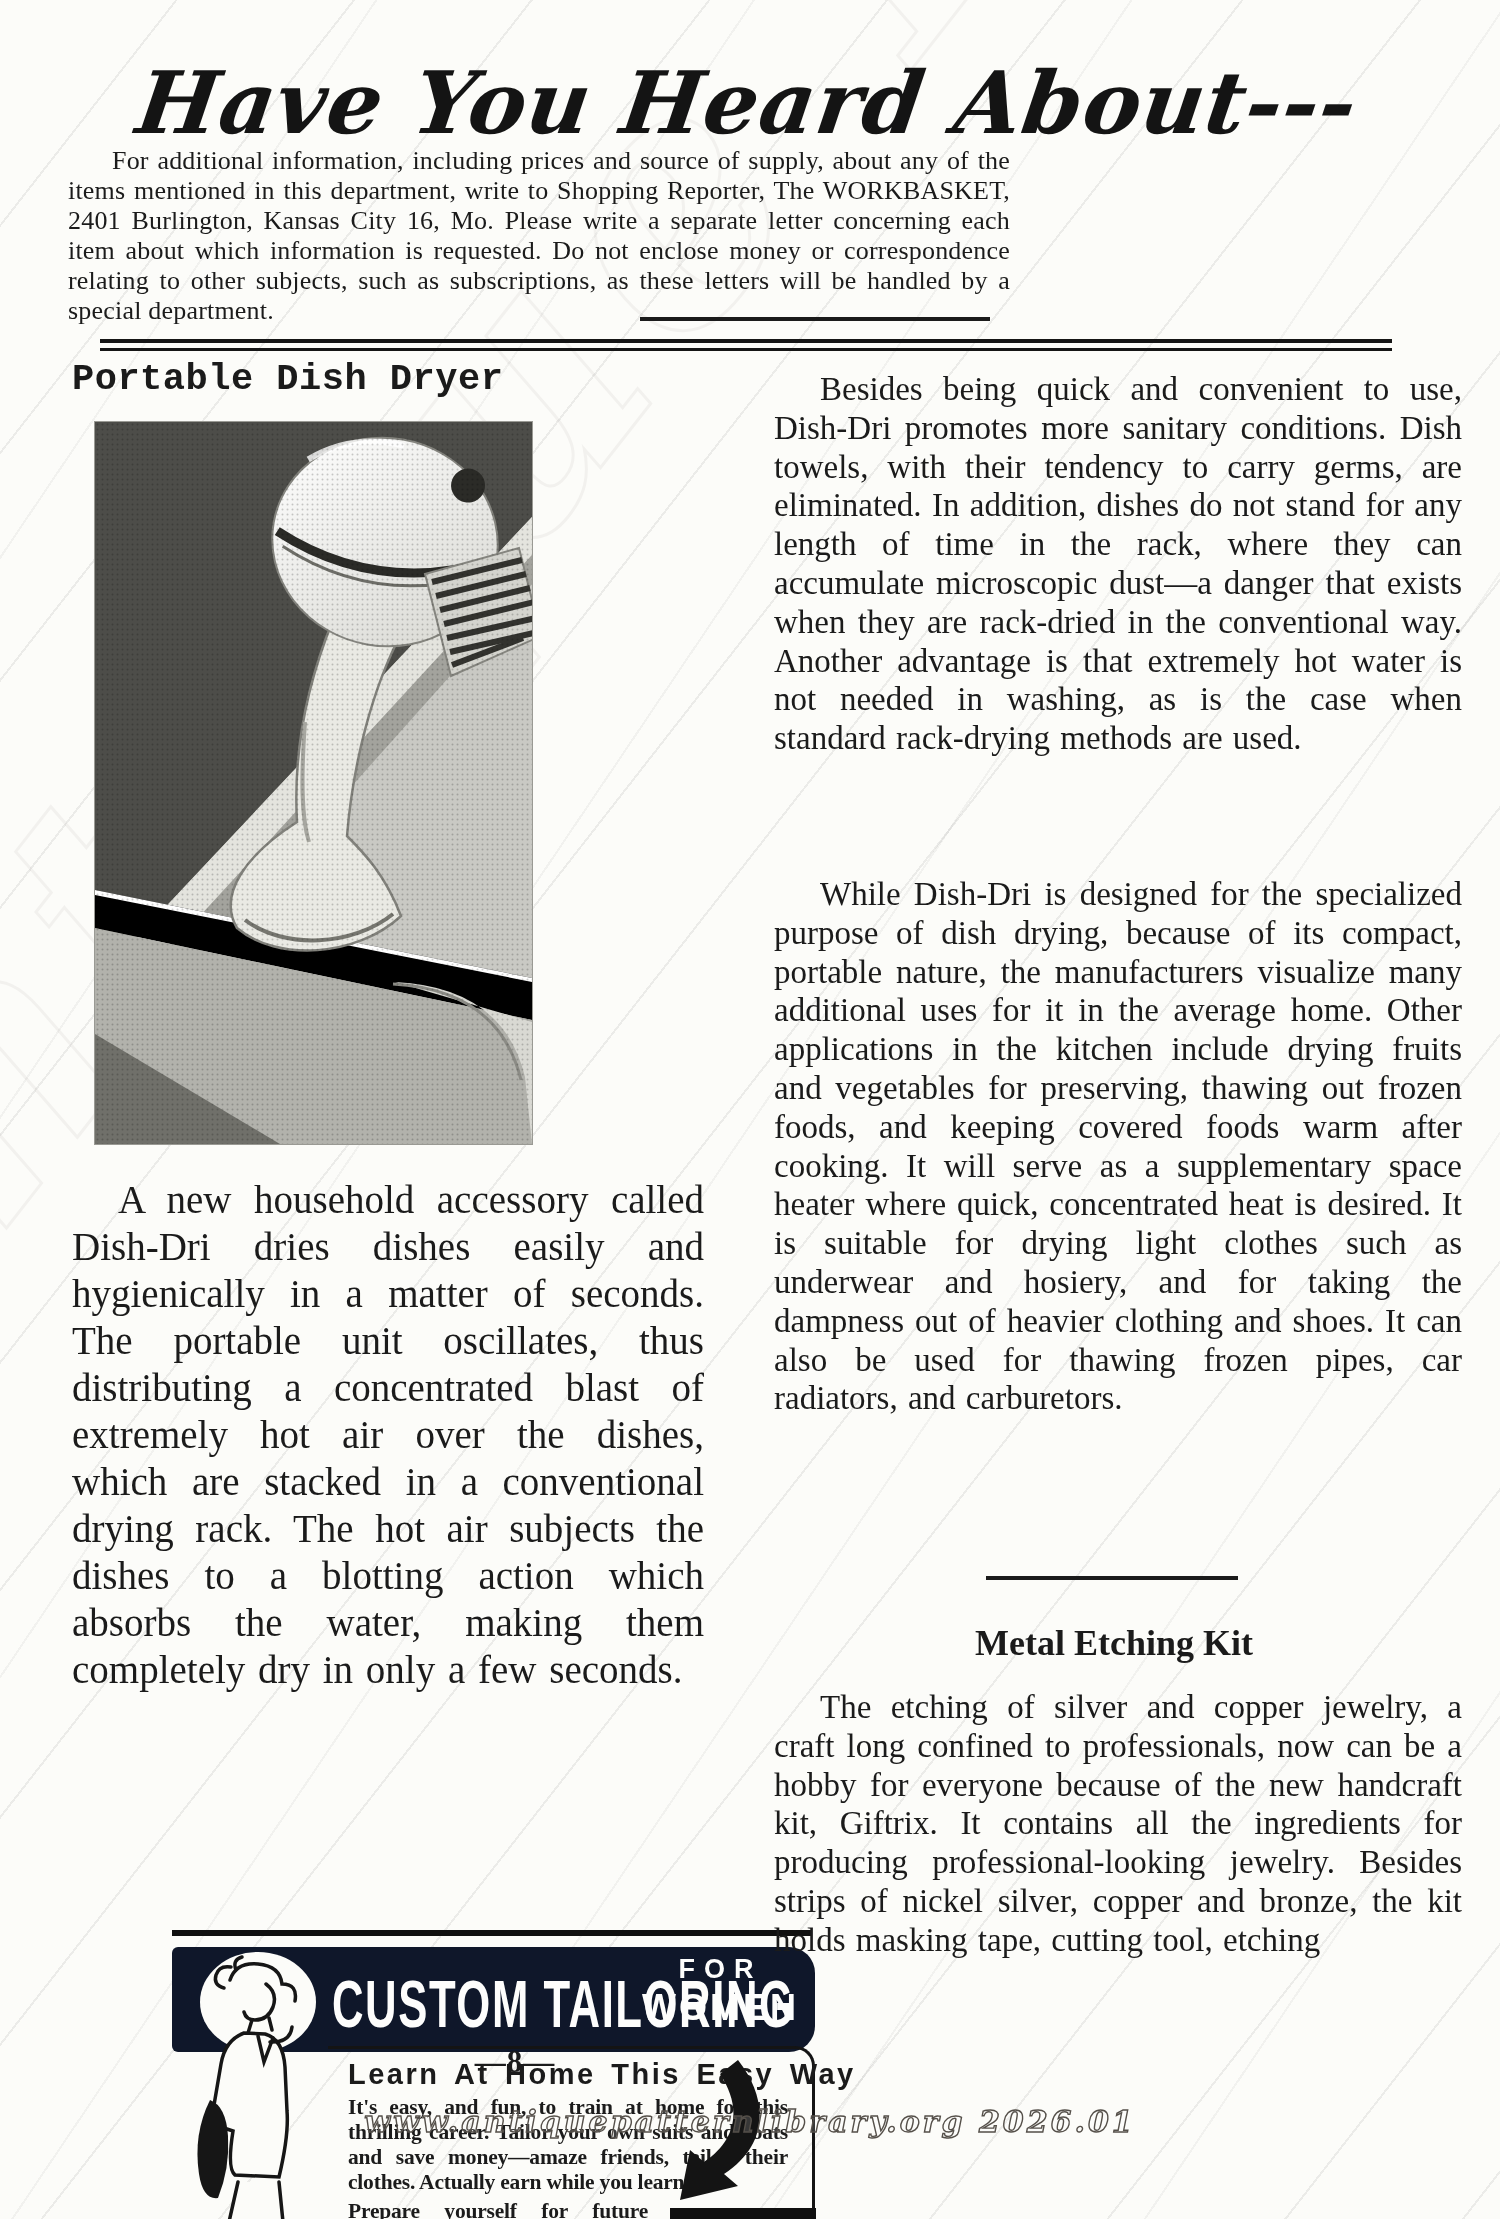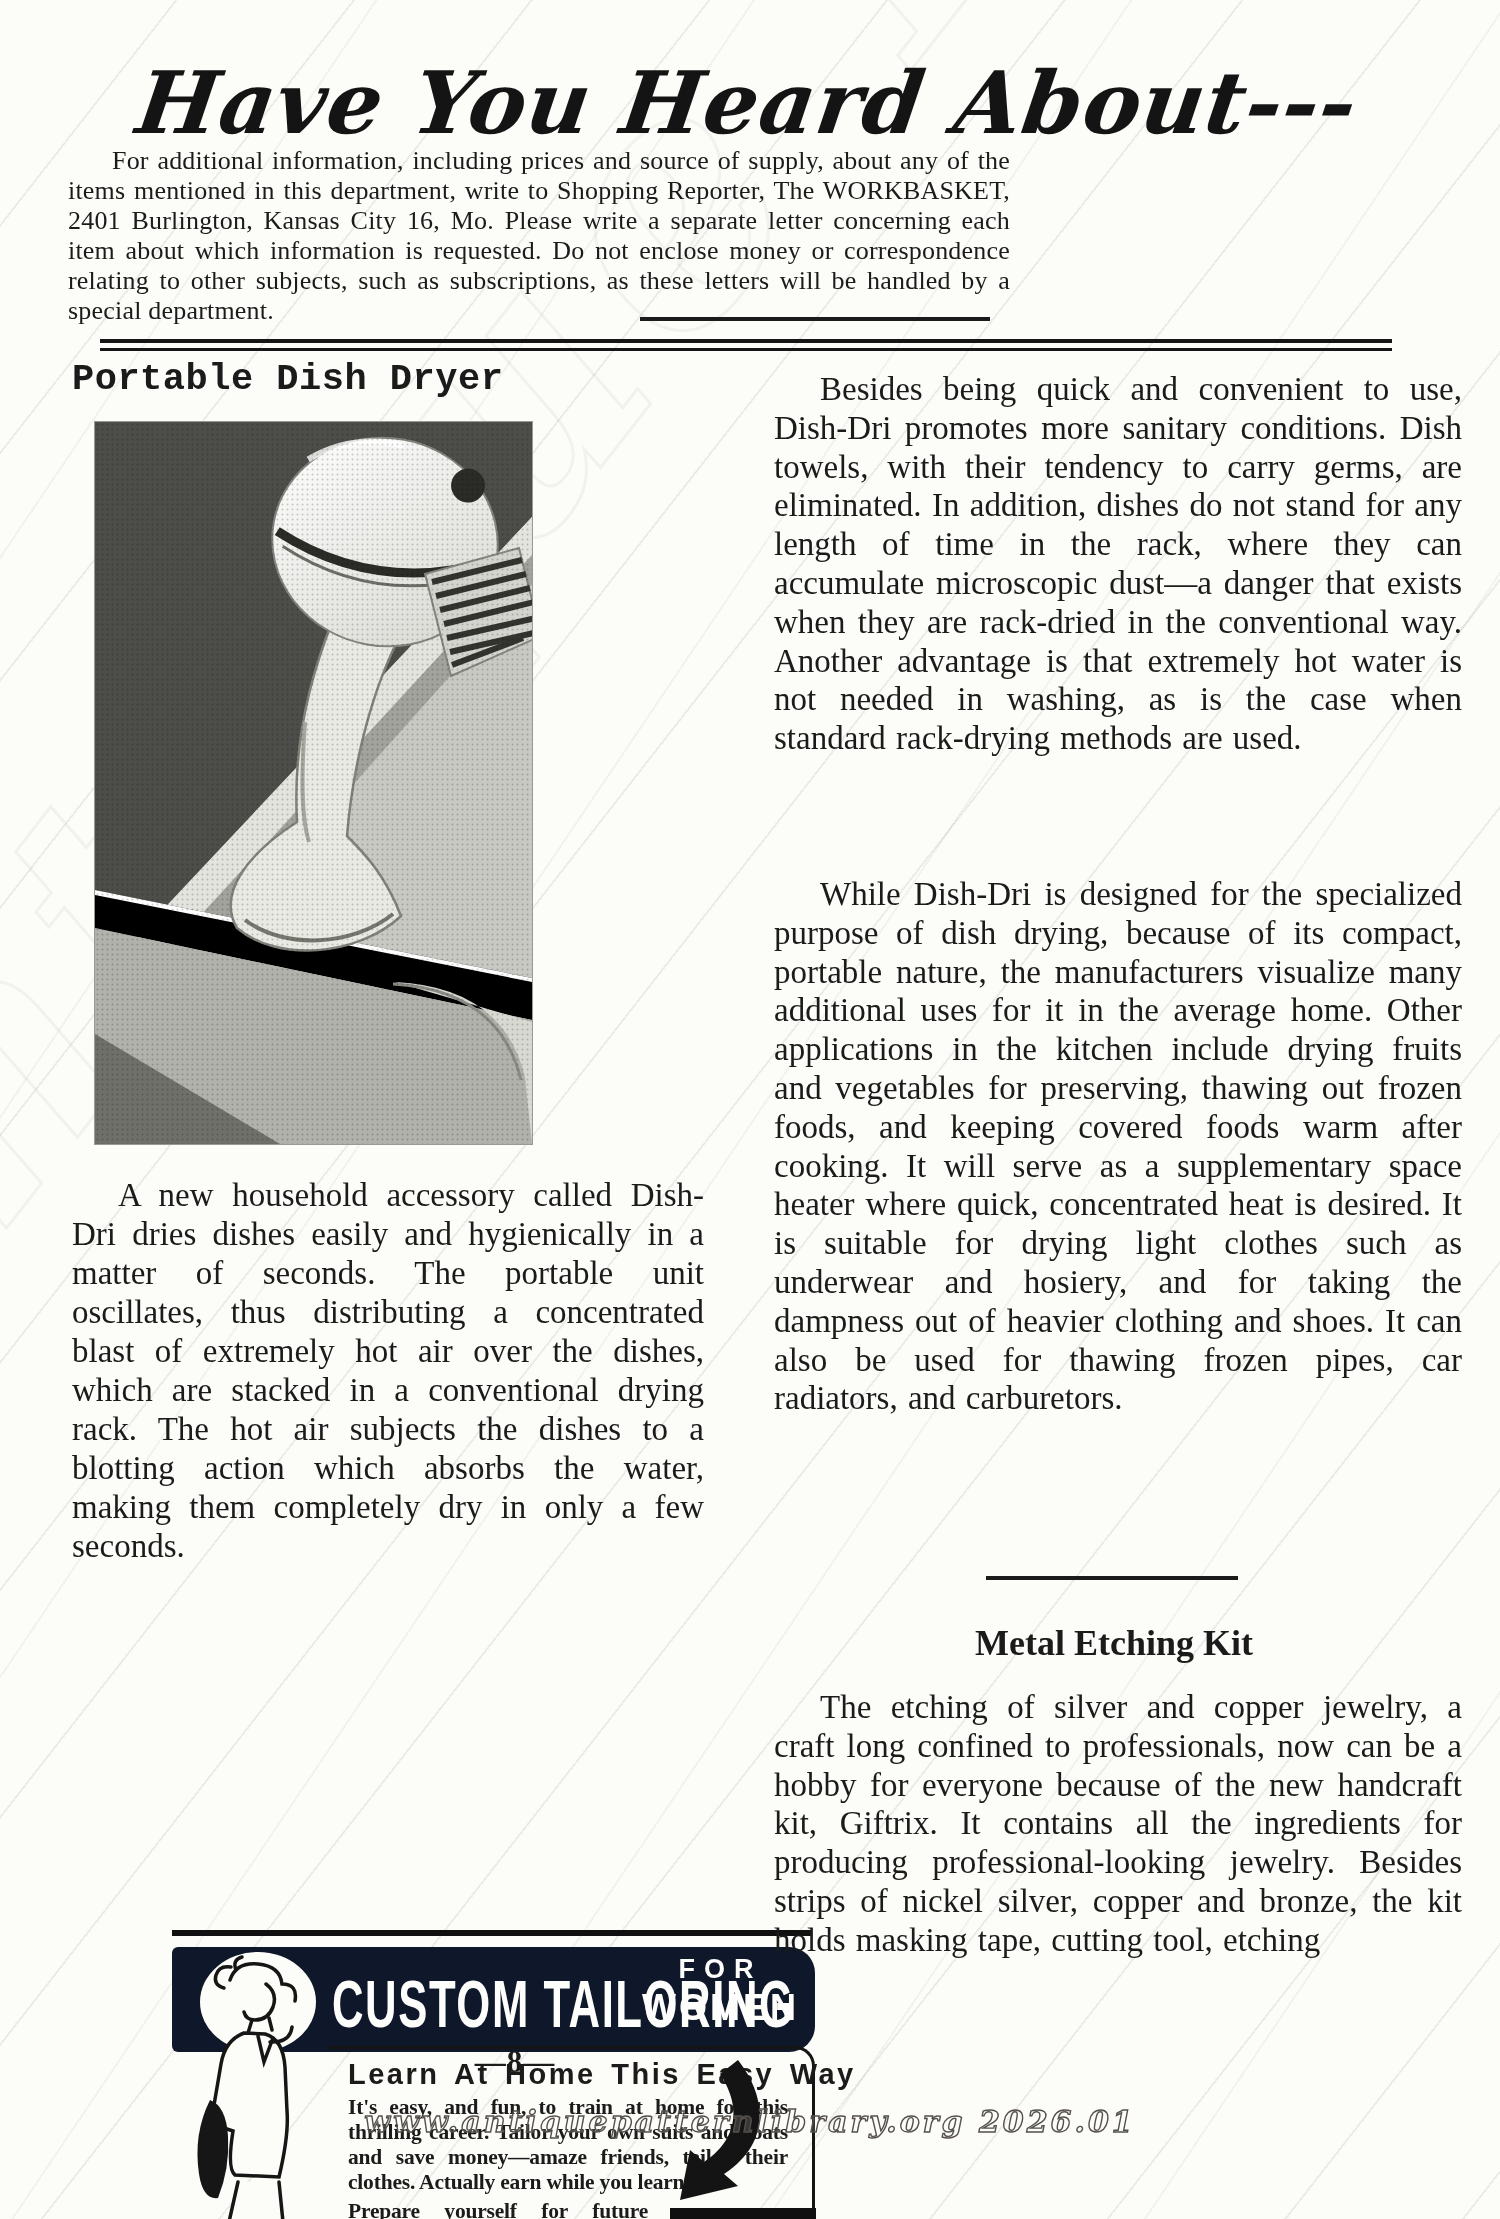--- a/index.html
+++ b/index.html
@@ -35,21 +35,21 @@
   .double-rule{position:absolute;left:100px;top:339px;width:1292px;height:5px;
     border-top:4px solid #151515;border-bottom:3px solid #151515;}
 
   
   .col-left{position:absolute;left:72px;top:358px;width:632px;}
   .col-head{margin:0;text-align:left;font-size:37px;font-weight:bold;letter-spacing:0.5px;font-family:Liberation Mono, monospace;}
   .photo{position:absolute;left:23px;top:64px;width:437px;height:722px;
     outline:1px solid #9a9a94;}
   .photo svg{display:block;width:437px;height:722px;}
   .body-left{position:absolute;left:0;top:818px;width:632px;margin:0;
-    font-size:33px;line-height:39px;text-align:justify;text-indent:46px;word-spacing:3px;}
+    font-size:39px;line-height:47px;text-align:justify;text-indent:46px;word-spacing:3px;}
 
   
   .ad{position:absolute;left:100px;top:1572px;width:645px;height:462px;}
   .ad-rule{position:absolute;left:0;top:0;width:640px;height:6px;background:#101010;}
   .banner{position:absolute;left:0;top:17px;width:643px;height:105px;background:#0f172a;
     border-radius:6px 26px 26px 6px;}
   .banner-title{position:absolute;left:160px;top:18px;display:inline-block;
     font-family:"Liberation Sans",sans-serif;font-weight:bold;font-size:56px;
     color:#fdfdfc;letter-spacing:2px;transform:scale(0.78,1.2);transform-origin:left top;white-space:nowrap;}
   .banner-right{position:absolute;right:16px;top:7px;text-align:center;color:#fdfdfc;

